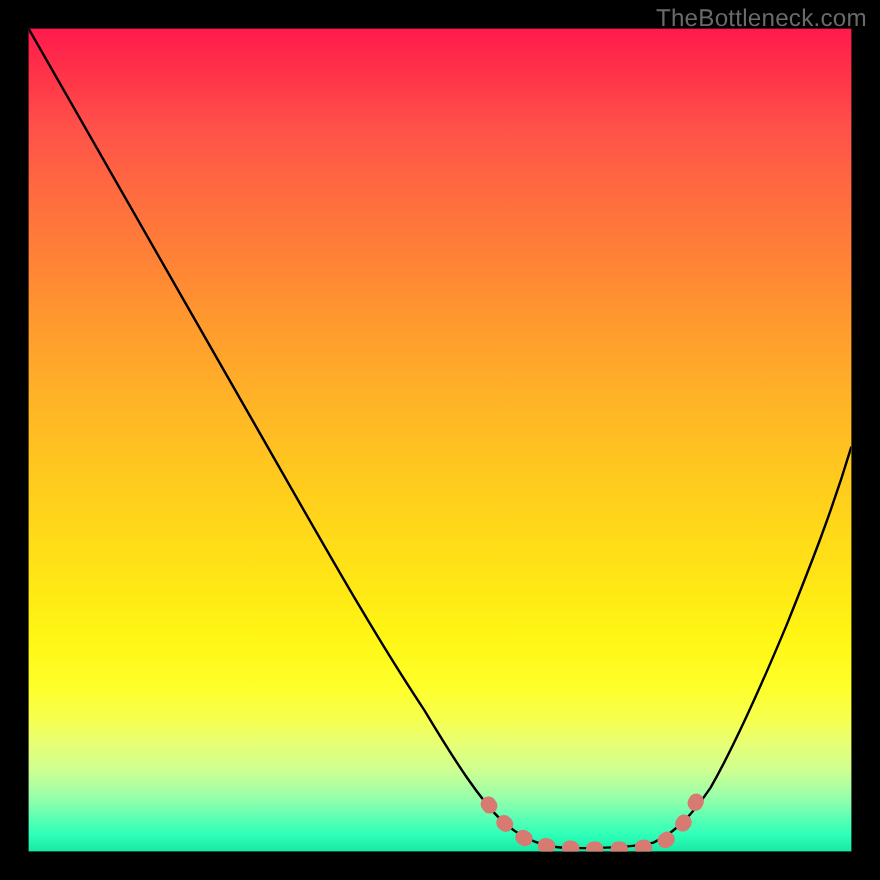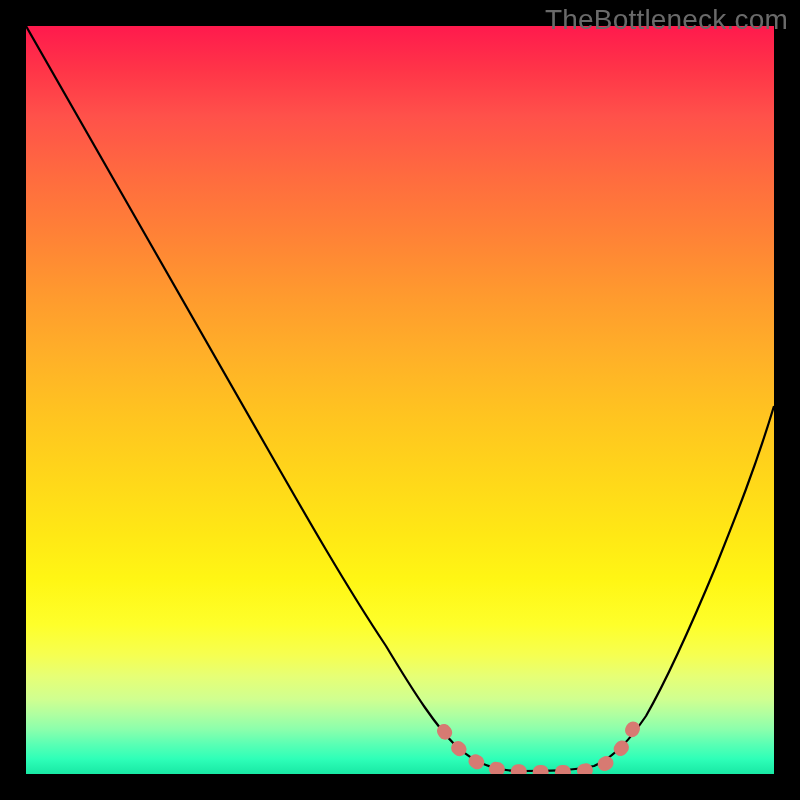--- a/index.html
+++ b/index.html
@@ -41,21 +41,21 @@
       #2effb8 98%,
       #18e8a4 100%
     );
   }
   
   .watermark {
     position: absolute;
     top: 4px;
     right: 12px;
     color: #6a6a6a;
-    font-size: 28px;
+    font-size: 22px;
     font-weight: 500;
     letter-spacing: 0.2px;
     z-index: 10;
   }
   
   svg.curves {
     position: absolute;
     top: 0; left: 0;
     width: 748px; height: 748px;
   }

